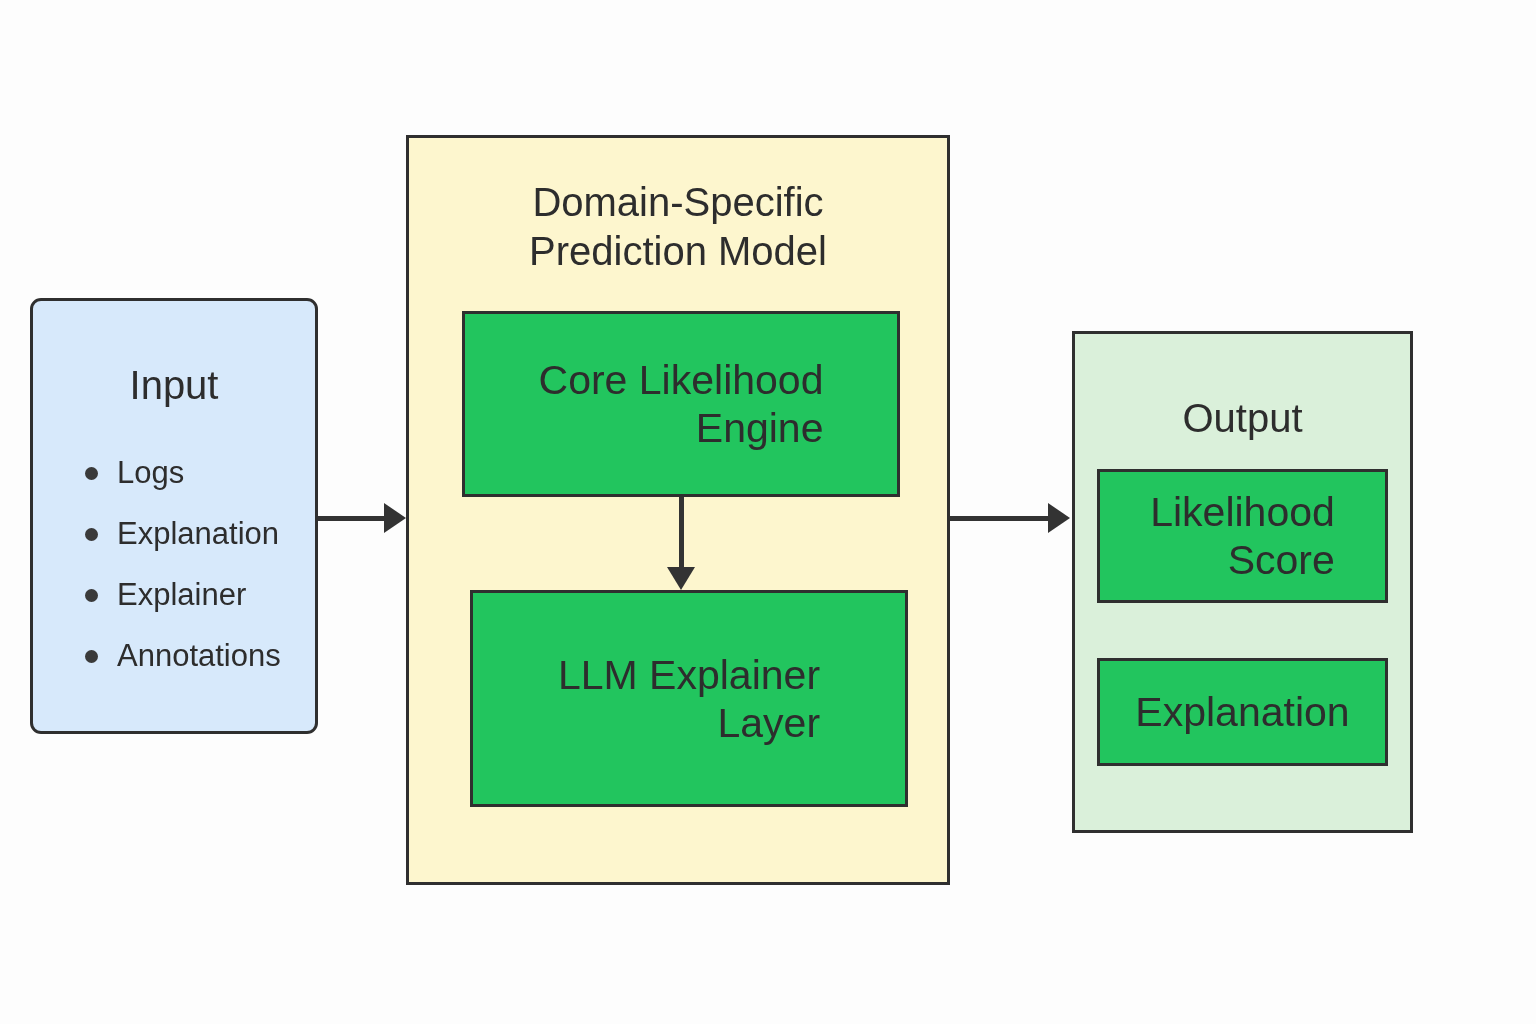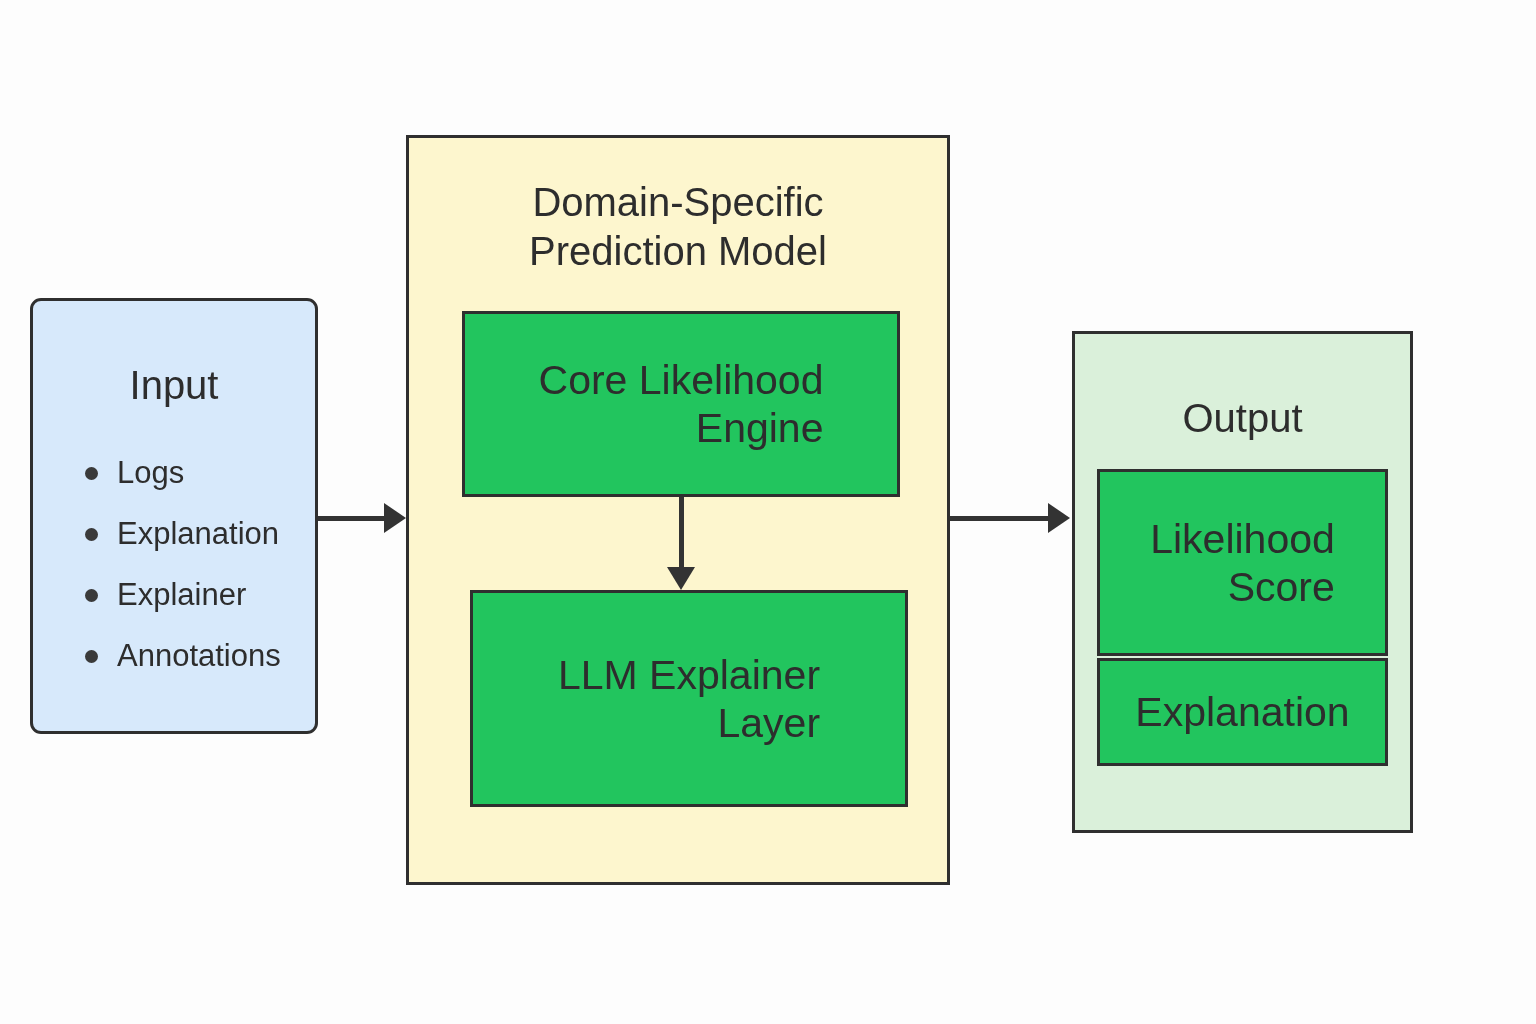--- a/index.html
+++ b/index.html
@@ -142,18 +142,18 @@
     <div class="arrow-head-down" style="left:667px; top:567px;"></div>
   </div>
 
   <div>
     <div class="arrow-line-h" style="left:950px; top:516px; width:100px;"></div>
     <div class="arrow-head-right" style="left:1048px; top:503px;"></div>
   </div>
 
   <div class="box" id="output-box" style="left: 1072px; top: 298px; width: 341px; height: 502px; background-color: rgb(218, 240, 218); margin-top: 33px;">
     <div class="group-title" style="top:60px;">Output</div>
-    <div class="node" style="left:22px; top:135px; width:291px; height:187px;">Likelihood
+    <div class="node" style="left:22px; top:135px; width:291px; height:134px;">Likelihood
 Score</div>
     <div class="node" style="left:22px; top:324px; width:291px; height:108px;">Explanation</div>
   </div>
 
 </div>
 
 </body></html>

